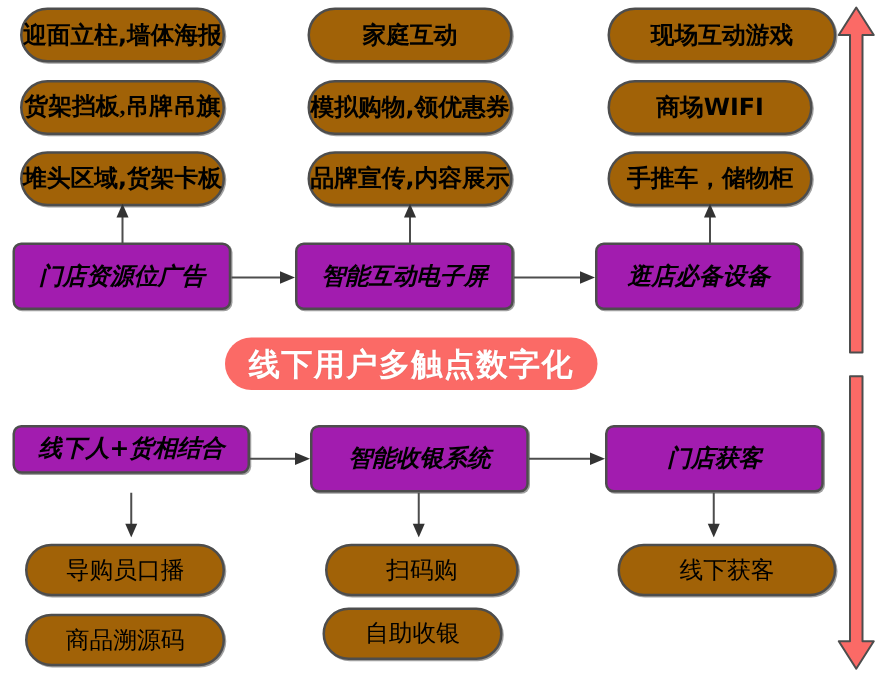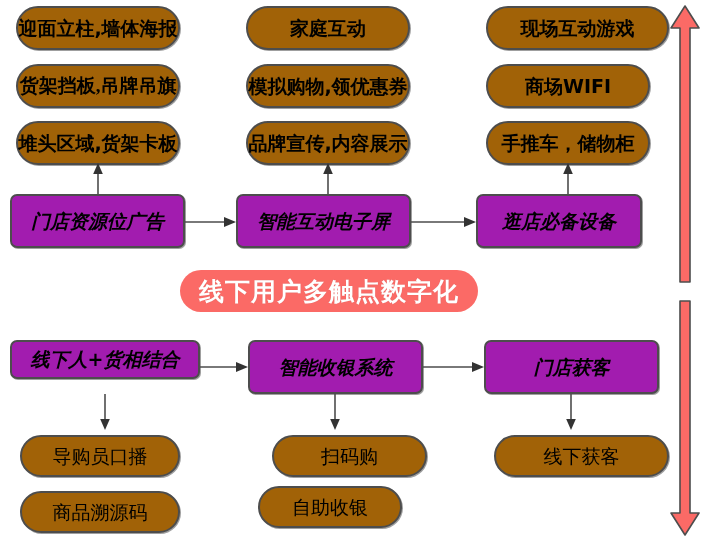--- a/index.html
+++ b/index.html
@@ -140,21 +140,21 @@
 
   <div class="node leaf" style="left:20px; top:491px; width:160px; height:42px;">商品溯源码</div>
 
   <div class="node main" style="left:248px; top:340px; width:175px; height:54px;">智能收银系统</div>
 
   <svg class="connector" style="left:325px; top:394px;" width="20" height="36" viewBox="0 0 20 36">
     <line x1="10" y1="0" x2="10" y2="26" stroke="#4d4d4d" stroke-width="1.6"></line>
     <polygon points="10,36 5.2,25 14.8,25" fill="#333333"></polygon>
   </svg>
 
-  <div class="node leaf" style="left:272px; top:435px; width:155px; height:42px;text-align:right;">扫码购</div>
+  <div class="node leaf" style="left:260px; top:435px; width:155px; height:42px;text-align:right;">扫码购</div>
 
   <div class="node leaf" style="left:258px; top:486px; width:144px; height:42px;">自助收银</div>
 
   <div class="node main" style="left:484px; top:340px; width:175px; height:54px;">门店获客</div>
 
   <svg class="connector" style="left:561px; top:394px;" width="20" height="36" viewBox="0 0 20 36">
     <line x1="10" y1="0" x2="10" y2="26" stroke="#4d4d4d" stroke-width="1.6"></line>
     <polygon points="10,36 5.2,25 14.8,25" fill="#333333"></polygon>
   </svg>
 

